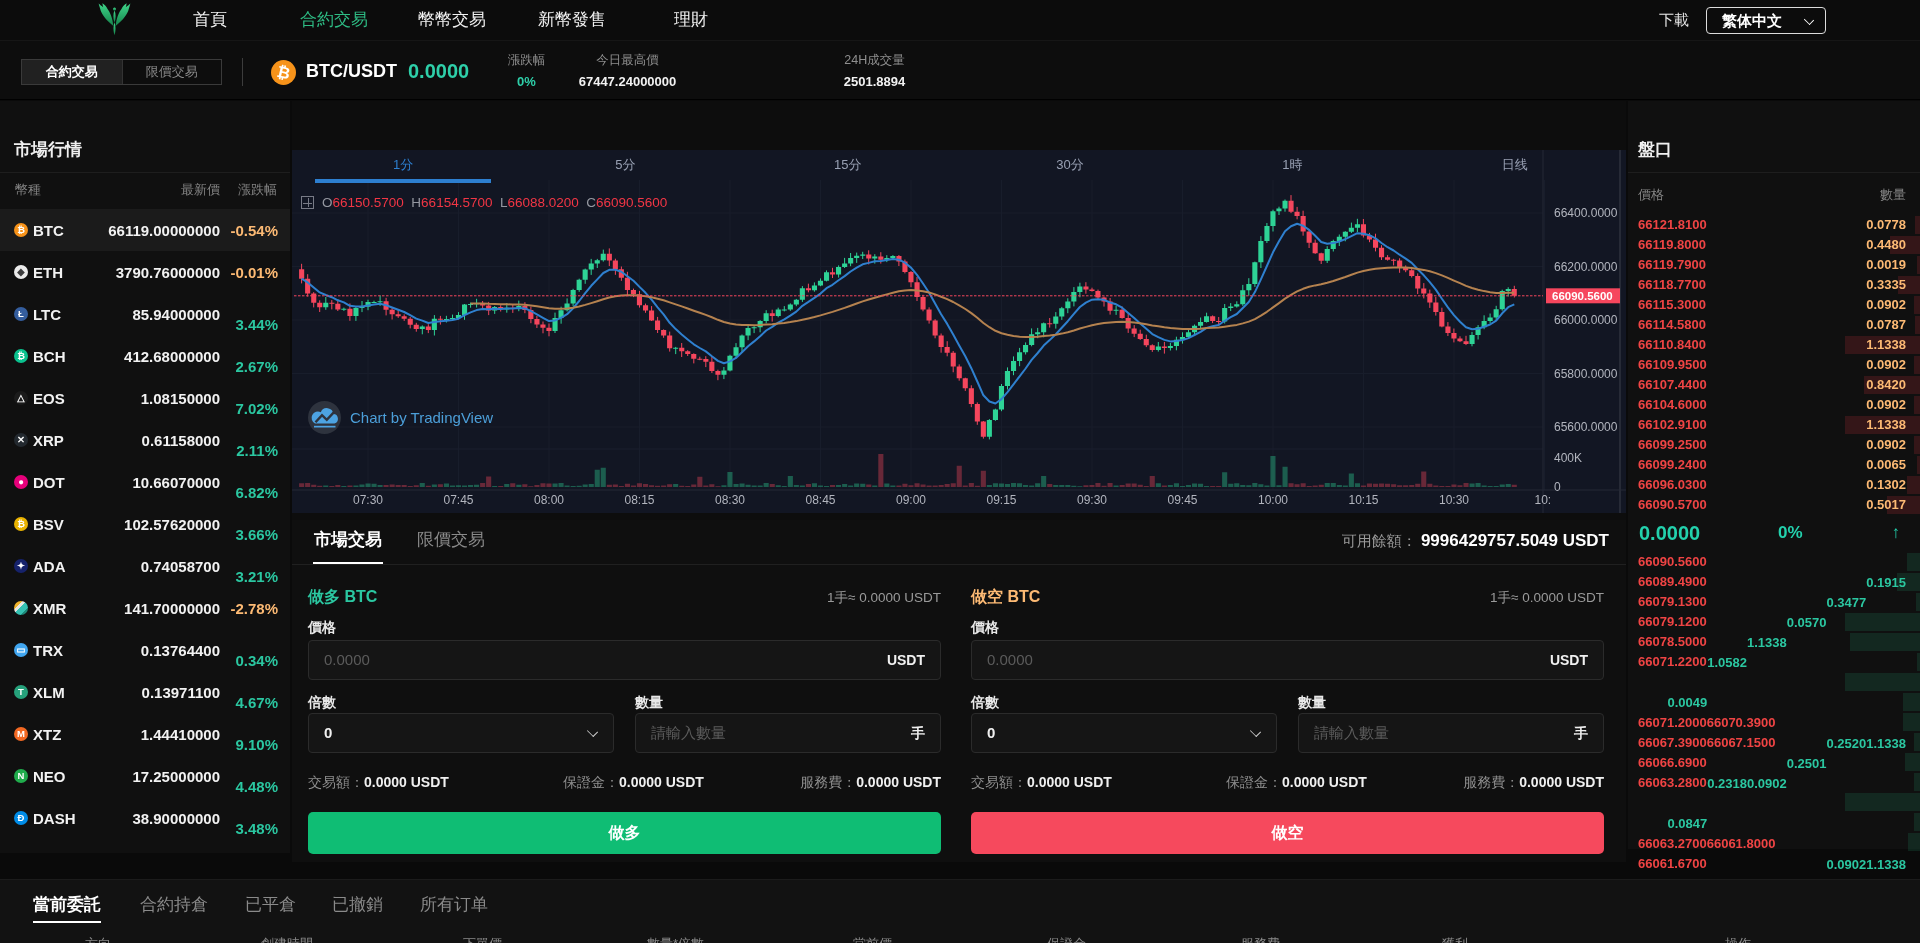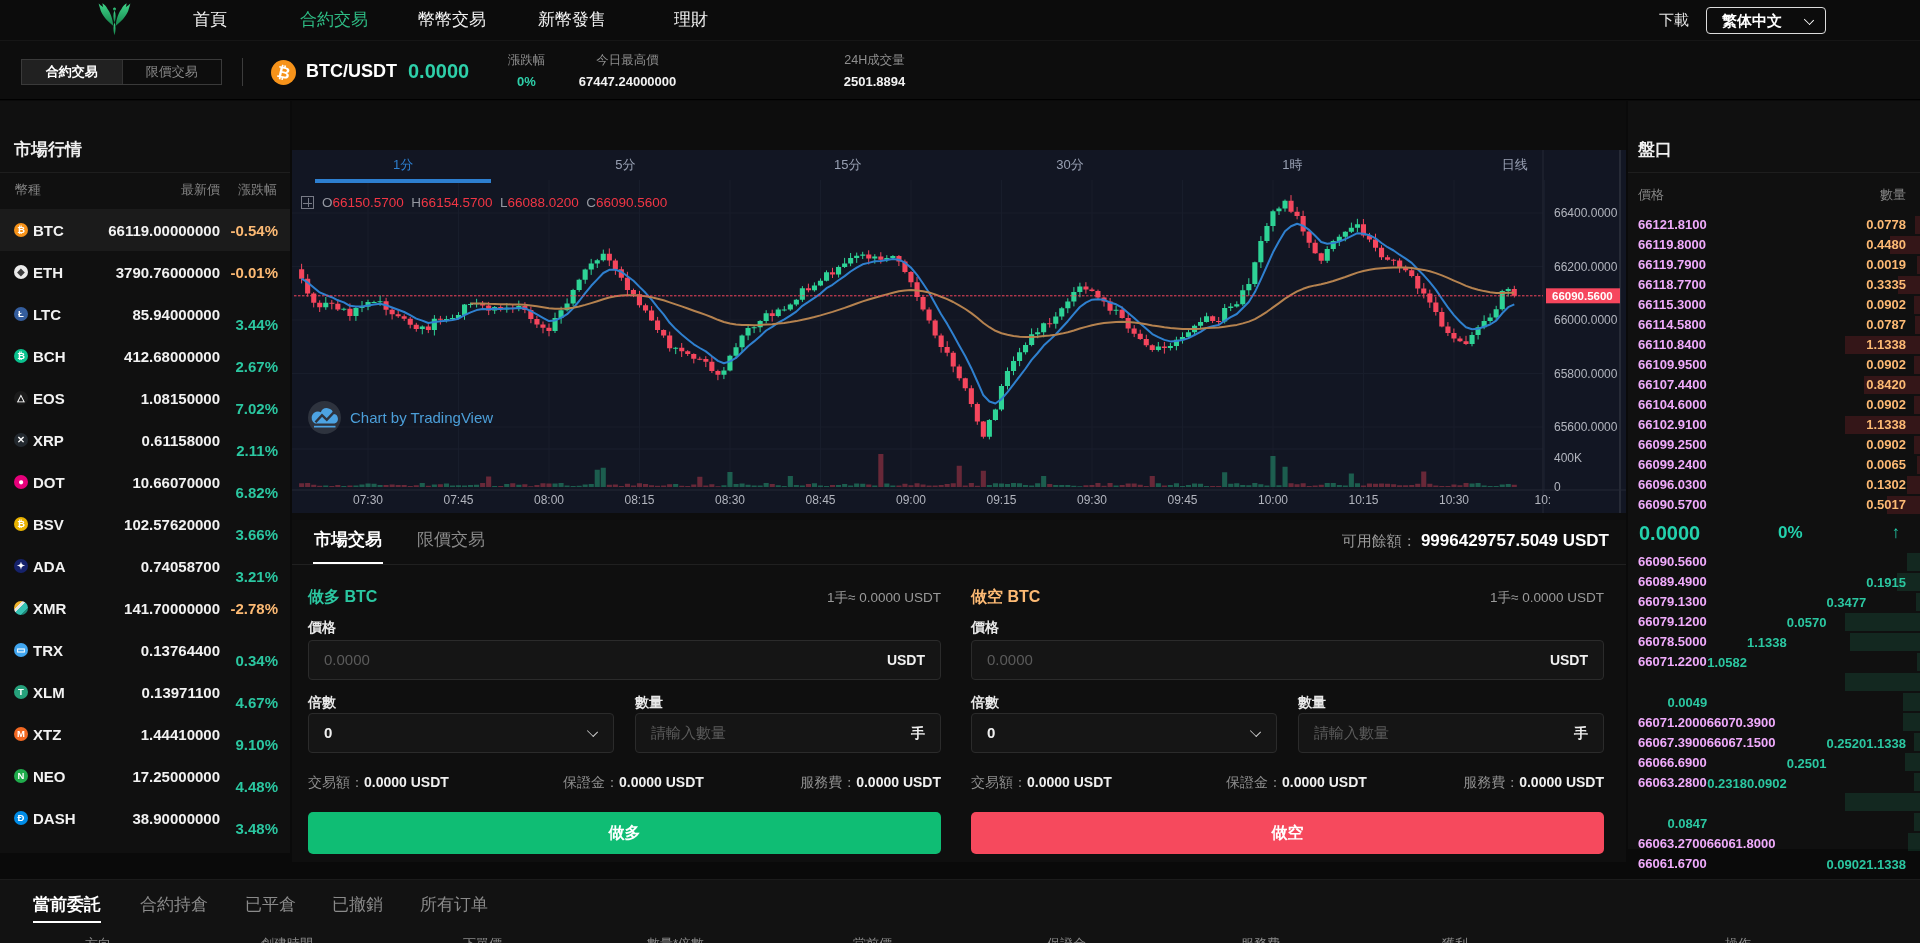--- a/index.html
+++ b/index.html
@@ -84,21 +84,21 @@
 .f-sum .s2 { position:absolute; left:255px; top:0; }
 .f-sum .s3 { position:absolute; right:0; top:0; }
 .fbtn { position:absolute; top:247px; left:0; width:633px; height:42px; border-radius:5px; text-align:center; line-height:42px; font-size:16px; font-weight:bold; color:#fff; }
 .fbtn.g { background:#0fbd74; } .fbtn.r { background:#f6495d; }
 
 
 .depth { position:absolute; top:101px; left:1628px; width:292px; height:748px; background:#101010; }
 .dhead { display:flex; height:42px; line-height:44px; font-size:13px; color:#848484; padding:0 14px 0 10px; }
 .dhead .h1 { flex:1; }
 .drow { position:relative; height:20px; line-height:20px; font-size:13px; font-weight:bold; padding:0 14px 0 10px; }
-.drow .p { float:left; color:#f0abfc; }
+.drow .p { float:left; color:#ef4444; }
 .drow .q { float:right; position:relative; }
 .drow .bar { position:absolute; right:0; top:1px; height:18px; }
 .drow .bar.s { background:rgba(242,54,69,0.16); }
 .drow .bar.b { background:rgba(46,189,133,0.14); }
 .dcur { height:30px; line-height:30px; position:relative; padding:0 14px 0 11px; margin:3px 0 4px; }
 .dcur .big { font-size:20px; font-weight:bold; color:#23d1ad; }
 .dcur .pct { position:absolute; left:150px; font-size:17px; font-weight:bold; color:#23d1ad; }
 .dcur .arr { position:absolute; right:20px; font-size:17px; font-weight:bold; color:#23d1ad; }
 
 

